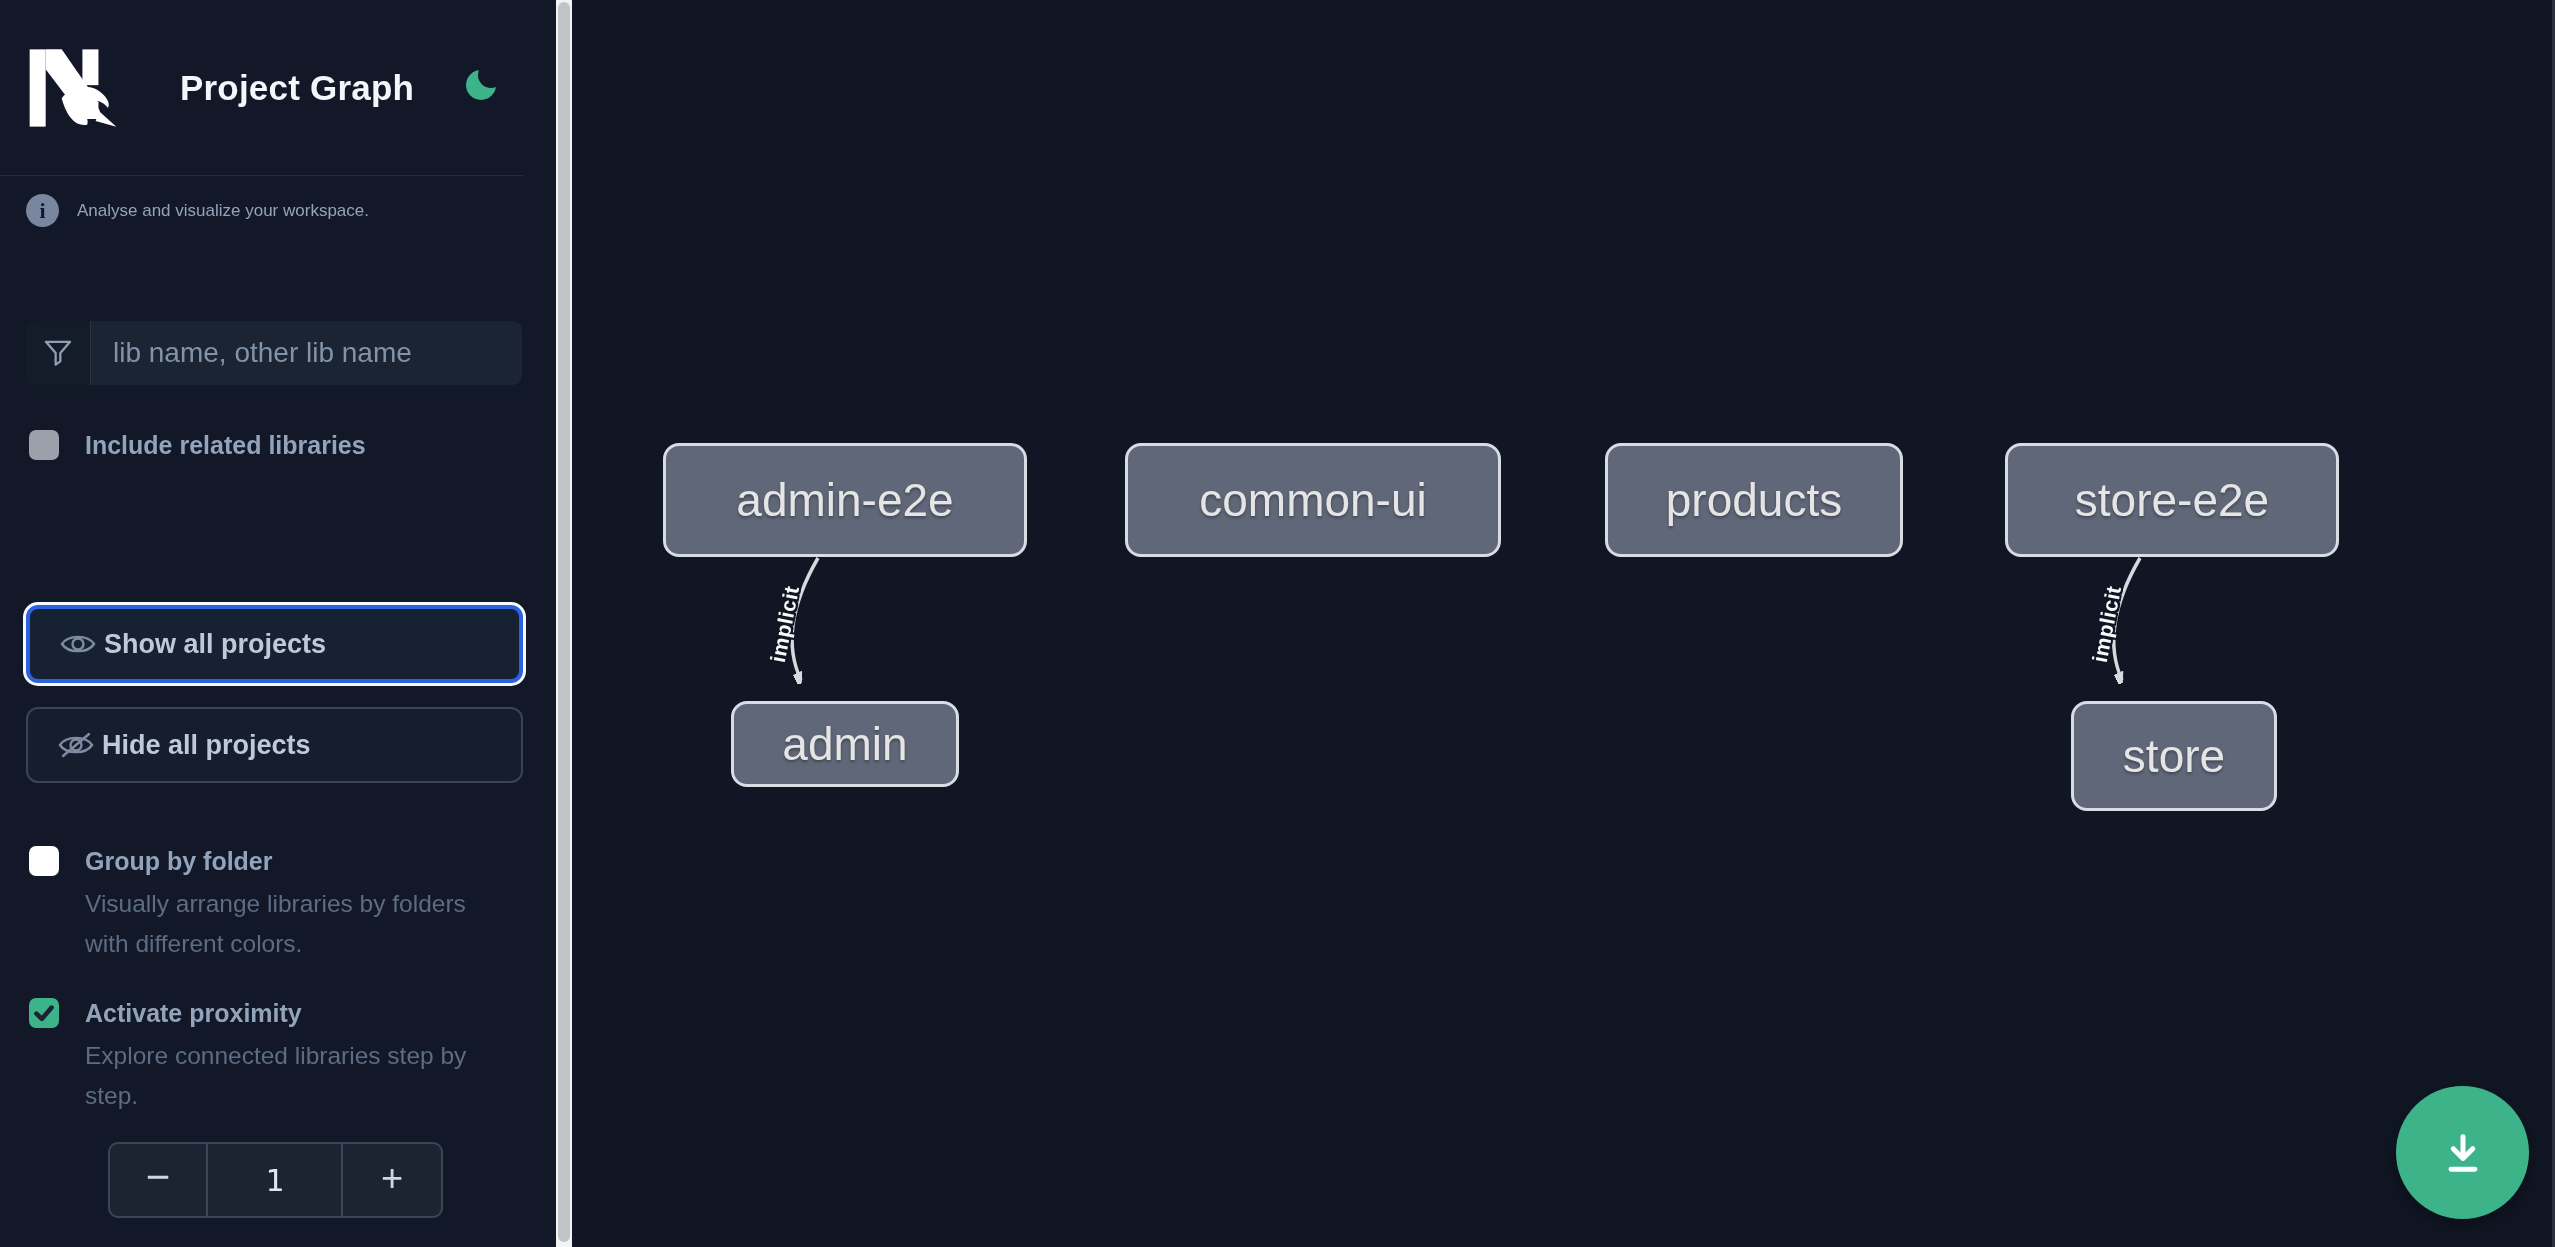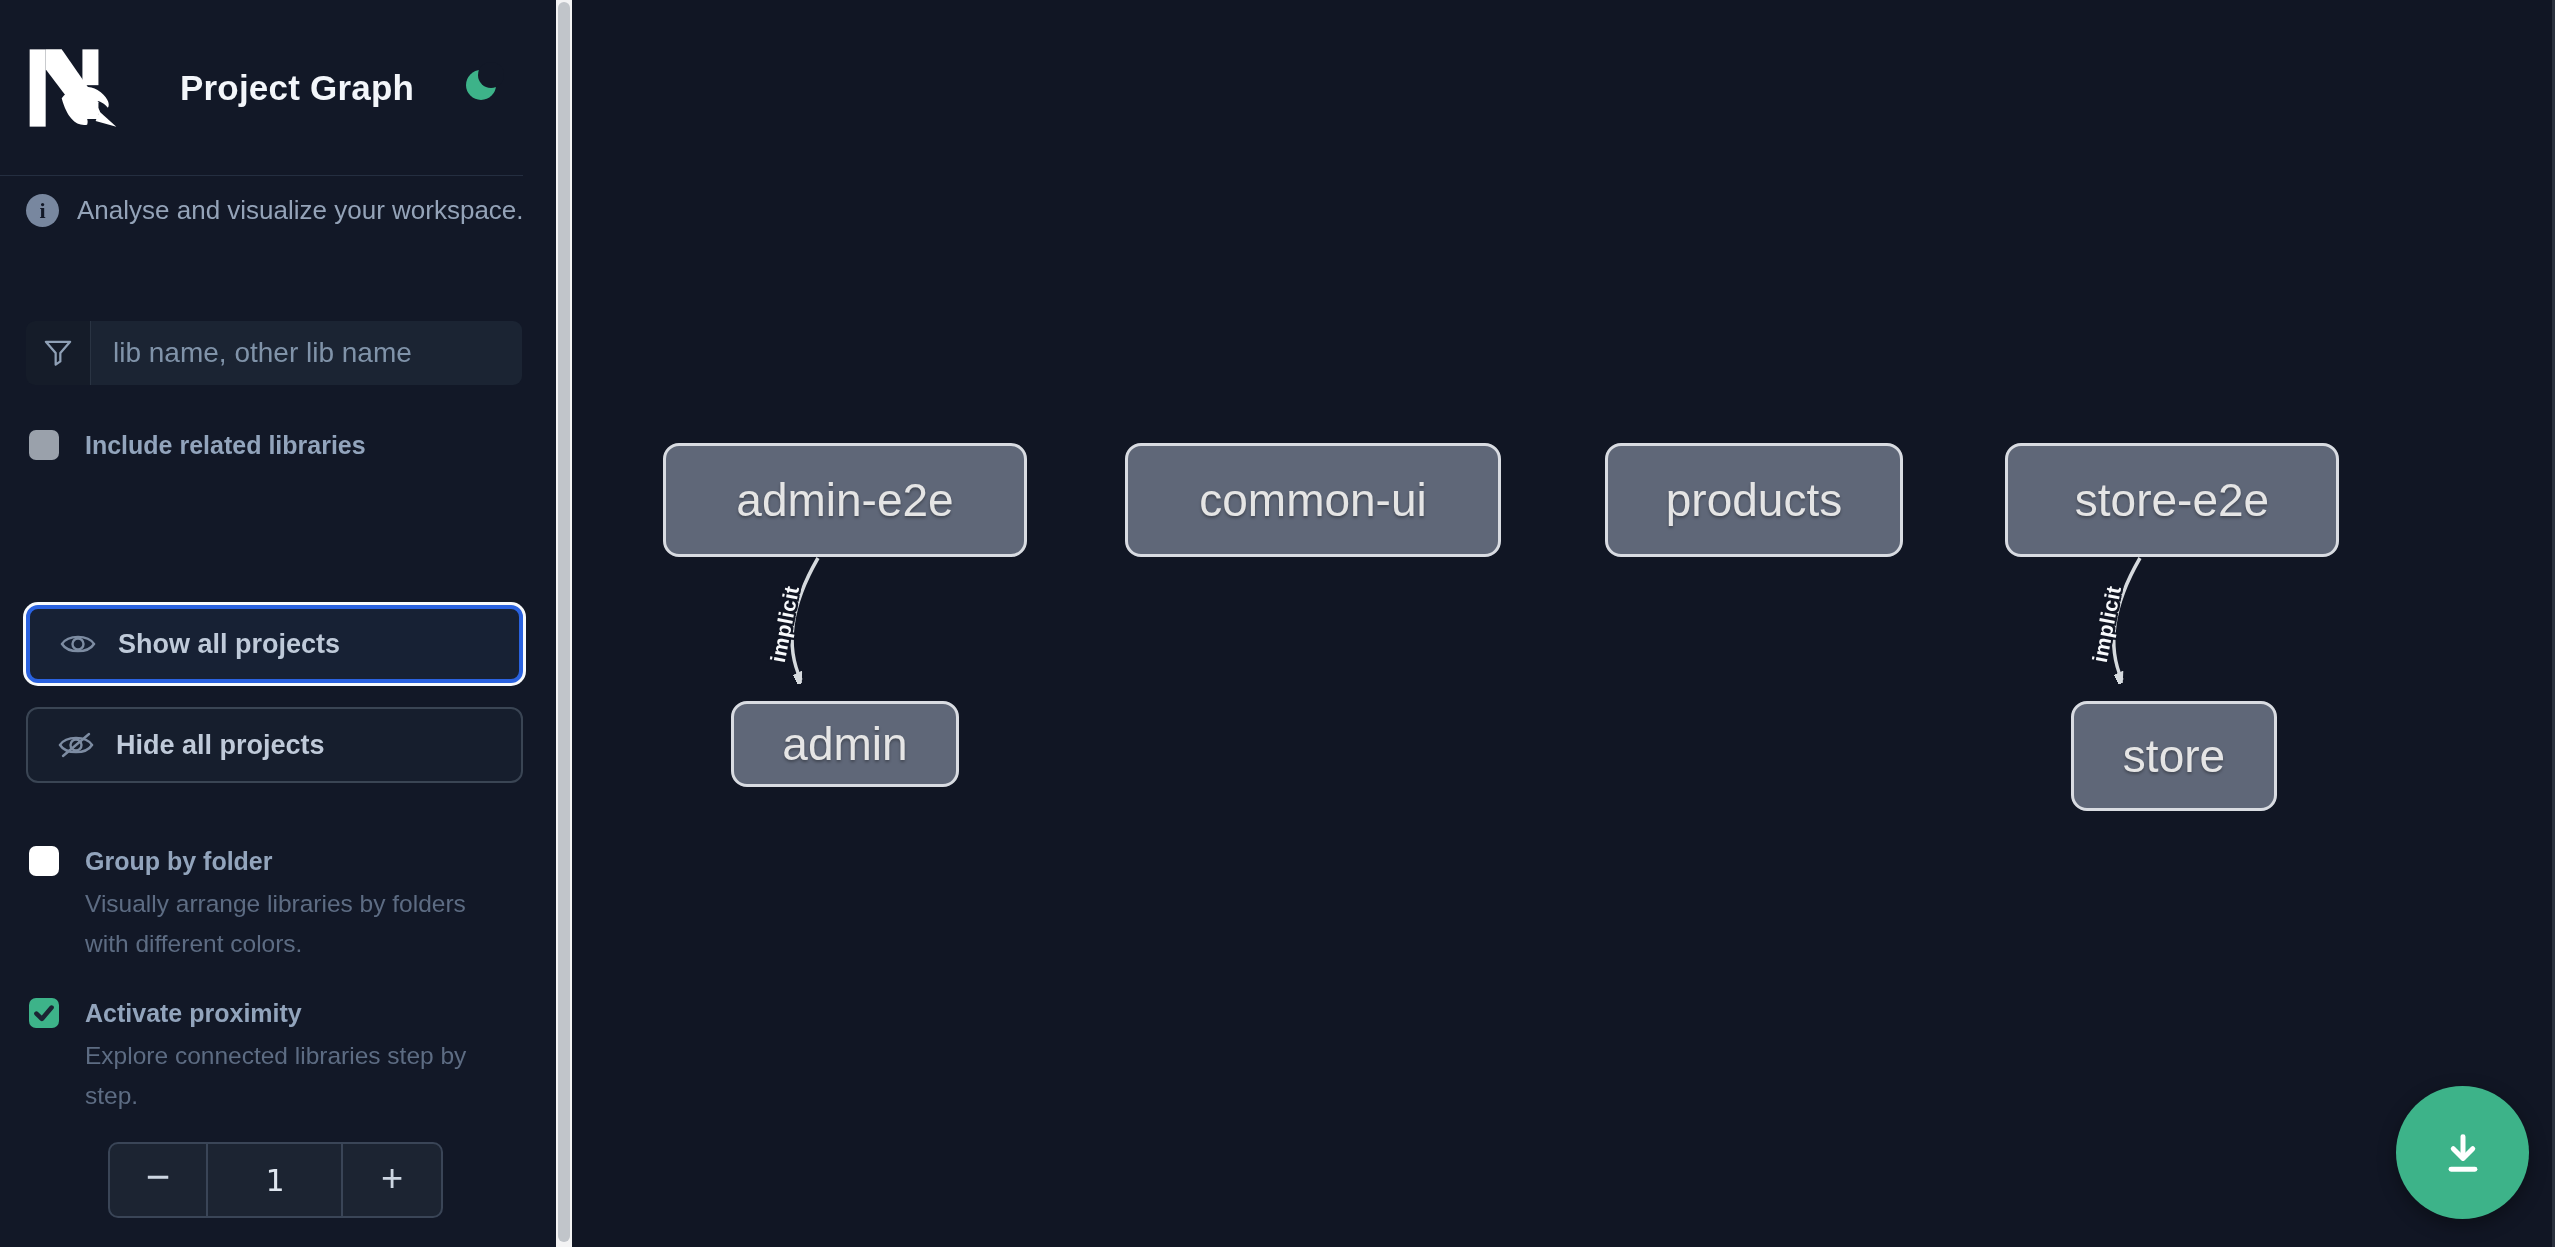--- a/index.html
+++ b/index.html
@@ -33,21 +33,21 @@
   }
 
   .info-row {
     position:absolute; left:26px; top:194px; display:flex; align-items:center; gap:18px;
   }
   .info-icon {
     width:33px; height:33px; border-radius:50%; background:#78879f;
     display:flex; align-items:center; justify-content:center;
     font-family:"Liberation Serif", serif; font-weight:800; font-size:22px; color:#121827;
   }
-  .info-text { font-size:26px; color:#94a3b8; }
+  .info-text { font-size:17px; color:#94a3b8; }
 
   .search-box {
     position:absolute; left:26px; top:321px; width:496px; height:64px;
     border-radius:9px; overflow:hidden; display:flex;
   }
   .search-icon-cell {
     width:65px; background:#151c29; border-right:1px solid #2a3443;
     display:flex; align-items:center; justify-content:center;
   }
   .search-input {
@@ -67,21 +67,21 @@
   .option-label {
     margin-left:59px; font-size:25px; font-weight:700; color:#92a4bc; line-height:34px; cursor:pointer;
   }
   .option-desc {
     margin-left:59px; margin-top:6px; width:385px;
     font-size:24.5px; color:#5d6c83; line-height:40px;
   }
 
   .btn {
     position:absolute; left:26px; width:497px;
-    display:flex; align-items:center; gap:22px; padding-left:30px;
+    display:flex; align-items:center; gap:8px; padding-left:30px;
     background:#161e2d; color:#bfcad9; font-size:27px; font-weight:700;
     border-radius:12px; cursor:pointer; font-family:inherit;
   }
   .btn-show {
     top:605px; height:78px; background:#172134;
     border:4px solid #2a62e0; box-shadow:0 0 0 3px #f8fafc;
   }
   .btn-hide { top:707px; height:76px; border:2px solid #3a4554; }
 
   .stepper {

